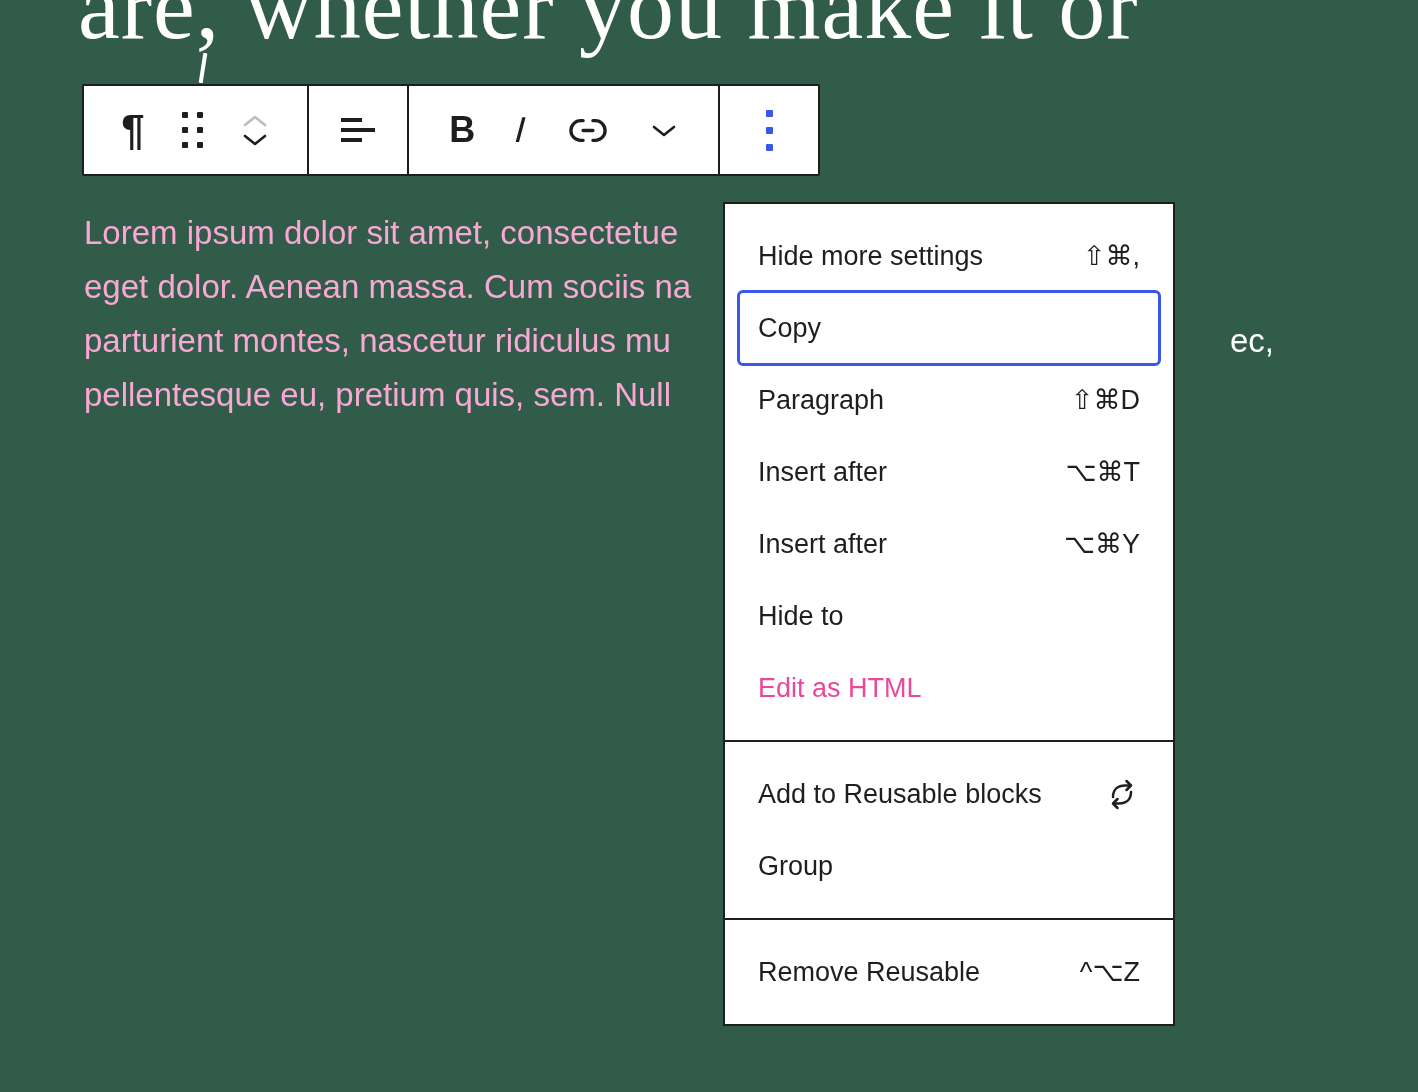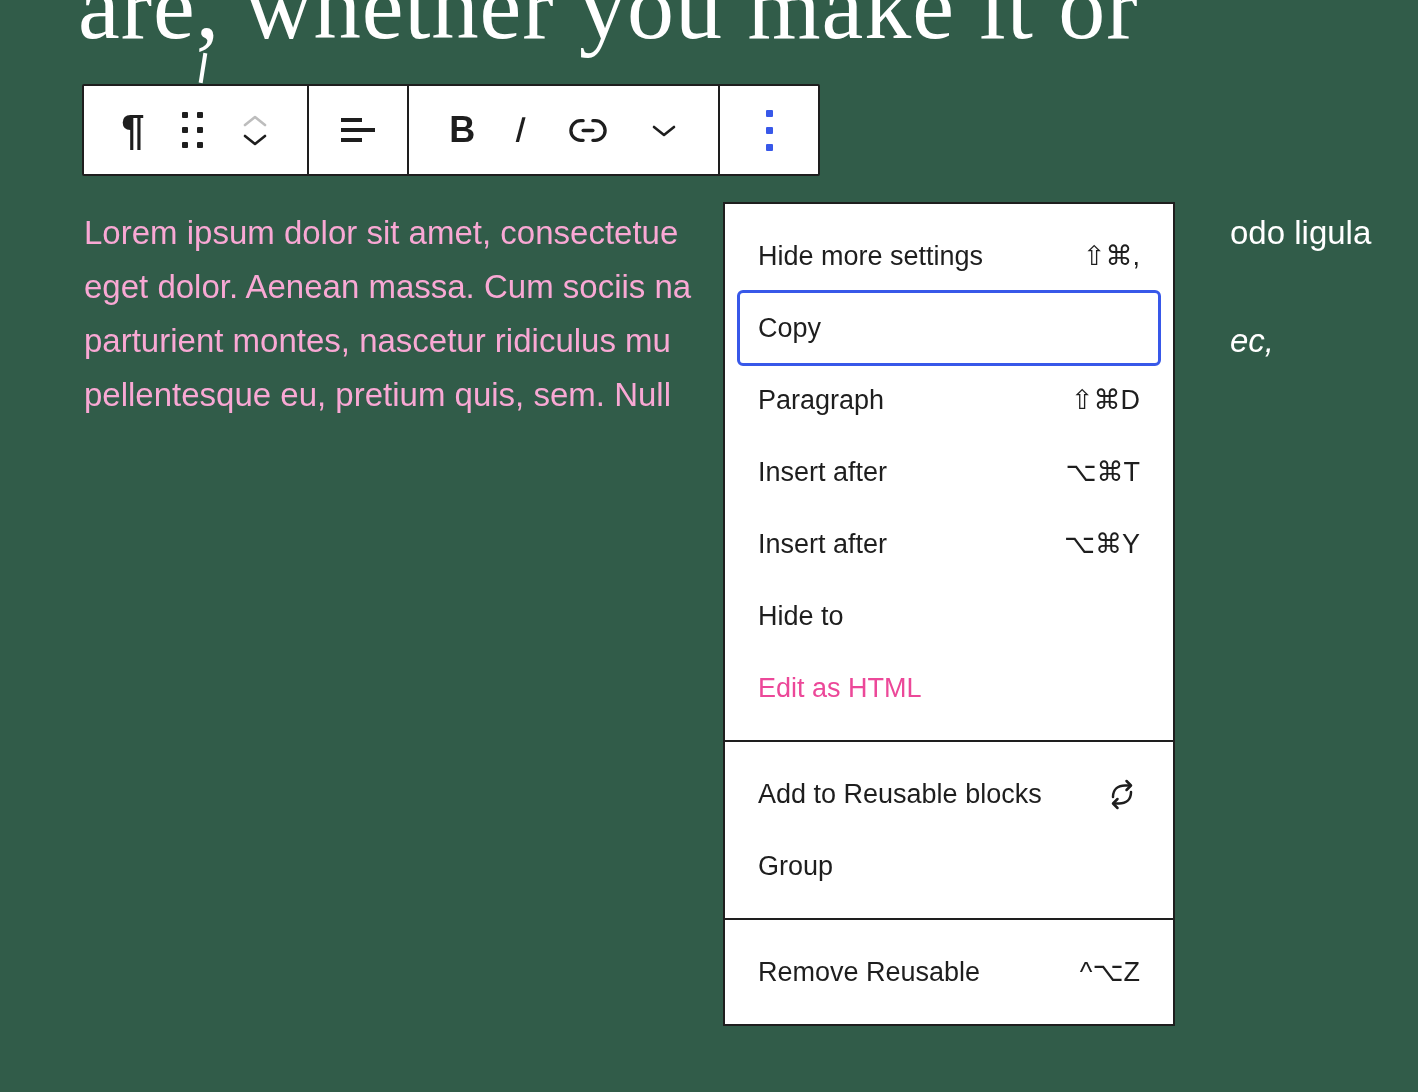--- a/index.html
+++ b/index.html
@@ -41,21 +41,21 @@
   .italic-glyph{font-size:36px;font-style:italic;font-weight:500;line-height:1;transform:skewX(-4deg);}
   .more-dots{display:flex;flex-direction:column;}
   .more-dots i{display:block;width:7px;height:7px;background:#3858e9;border-radius:1px;margin:5px 0;}
   
   .para{
     position:absolute;left:84px;top:206px;color:#f9a8d4;
     font-size:33px;line-height:54px;white-space:nowrap;
   }
   .para-frag{position:absolute;color:#fff;font-size:33px;line-height:54px;white-space:nowrap;}
   .frag-1{left:1230px;top:206px;}
-  .frag-3{left:1230px;top:314px;font-style:italic;}
+  .frag-3{left:1230px;top:314px;}
   
   .menu{
     position:absolute;left:723px;top:202px;width:452px;
     background:#fff;border:2px solid #1e1e1e;box-sizing:border-box;
   }
   .menu-section{padding:16px 0;border-bottom:2px solid #1e1e1e;}
   .menu-section:last-child{border-bottom:none;}
   .menu-item{
     position:relative;height:72px;display:flex;align-items:center;
     justify-content:space-between;padding:0 33px;font-size:27px;color:#1e1e1e;
@@ -147,21 +147,20 @@
       </button>
     </div>
   </div>
 
   <div class="para">
     <div>Lorem ipsum dolor sit amet, consectetue</div>
     <div>eget dolor. Aenean massa. Cum sociis na</div>
     <div>parturient montes, nascetur ridiculus mu</div>
     <div>pellentesque eu, pretium quis, sem. Null</div>
   </div>
-  <div class="para-frag frag-1">odo ligula</div>
   <div class="para-frag frag-3">ec,</div>
 
   <div class="menu">
     <div class="menu-section">
       <div class="menu-item">
         <span class="mi-label">Hide more settings</span>
         <span class="mi-shortcut">⇧⌘,</span>
       </div>
       <div class="menu-item">
         <span class="focus-ring"></span>

